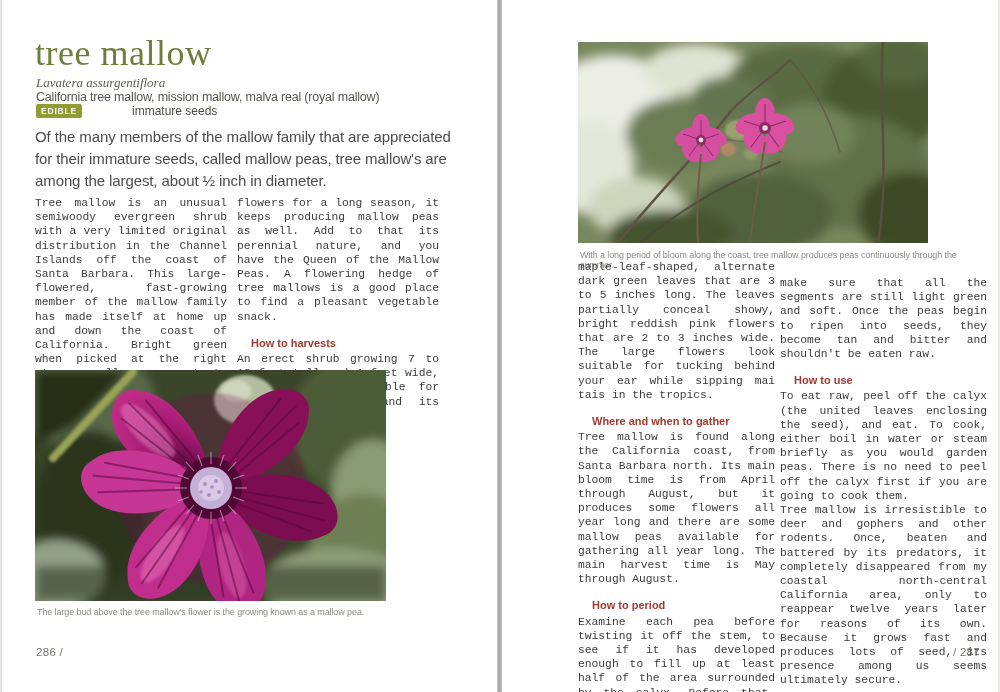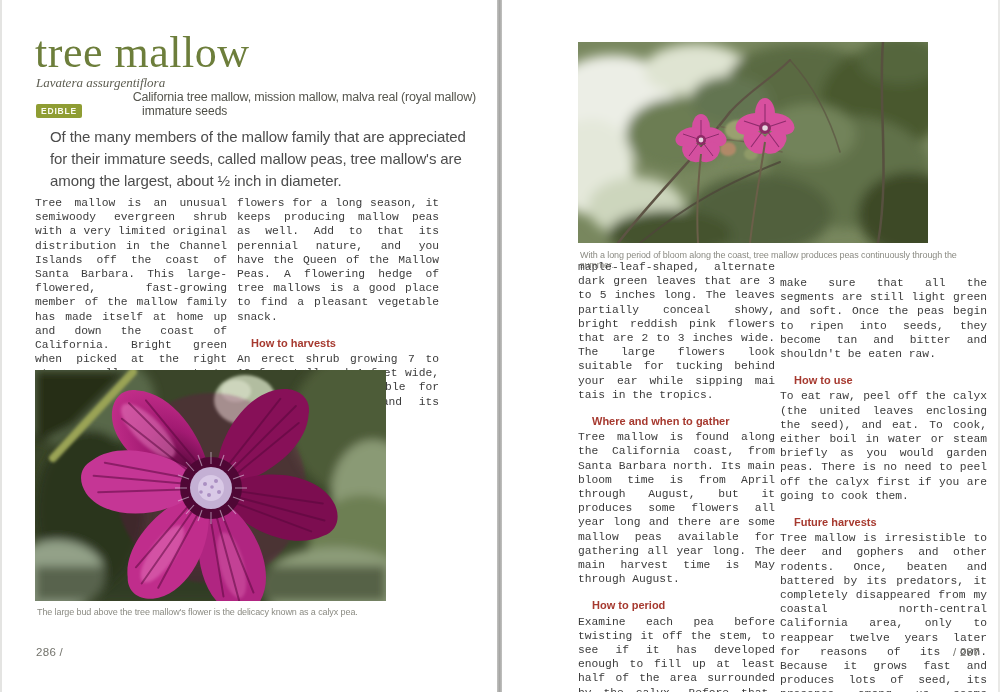--- a/index.html
+++ b/index.html
@@ -5,24 +5,24 @@
   html,body{margin:0;padding:0;background:#fff;}
   .spread{position:relative;width:1000px;height:692px;background:#ffffff;overflow:hidden;
           font-family:"Liberation Sans", sans-serif;color:#3f3f3f;}
   .edge-left{position:absolute;left:0;top:0;width:2px;height:100%;background:#e4e4e2;}
   .edge-right{position:absolute;right:0;top:0;width:2px;height:100%;background:#e9e9e7;}
   .spine{position:absolute;left:497px;top:0;width:5px;height:100%;
          background:linear-gradient(90deg,#c2c2c0,#a6a6a4,#c2c2c0);}
   .abs{position:absolute;}
 
   
-  .title{font-family:"Liberation Serif", serif;font-size:44px;line-height:38px;color:#6d7e3b;font-weight:500;letter-spacing:.5px;}
+  .title{font-family:"Liberation Serif", serif;font-size:36px;line-height:38px;color:#6d7e3b;font-weight:500;letter-spacing:.5px;}
   .latin{font-family:"Liberation Serif", serif;font-style:italic;font-size:13px;color:#5c5c50;}
   .common{font-size:12.5px;color:#56564e;letter-spacing:-.2px;}
-  .badge-row{display:flex;align-items:center;gap:16px;}
+  .badge-row{display:flex;align-items:center;gap:6px;}
   .badge{background:#8f9d33;color:#fbfbf2;font-size:8.5px;font-weight:bold;letter-spacing:.8px;
          padding:2px 5px 1.5px 5px;border-radius:2px;line-height:10px;}
   .badge-detail{font-size:12px;color:#4d4d45;padding-left:44px;}
 
   
   .intro{font-size:15px;line-height:22px;color:#4c4c4c;letter-spacing:-.1px;}
 
   
   .bodycol{font-family:"Liberation Serif", serif;font-size:11.3px;line-height:14.2px;
            color:#3c3c3c;text-align:justify;}
@@ -43,28 +43,28 @@
   <div class="edge-left abs"></div>
   <div class="edge-right abs"></div>
   <div class="spine abs"></div>
 
   <div>
 
     <div class="abs title" style="left:35px;top:34px;width:420px;">tree mallow</div>
 
     <div class="abs latin" style="left:36px;top:75px;width:420px;">Lavatera assurgentiflora</div>
 
-    <div class="abs common" style="left:36px;top:90px;width:440px;text-align:right;">California tree mallow, mission mallow, malva real (royal mallow)</div>
+    <div class="abs common" style="left:36px;top:90px;width:440px;">California tree mallow, mission mallow, malva real (royal mallow)</div>
 
     <div class="abs badge-row" style="left:36px;top:104px;">
       <span class="badge">EDIBLE</span>
       <span class="badge-detail">immature seeds</span>
     </div>
 
-    <div class="abs intro" style="left:50px;top:126px;width:432px;">Of the many members of the mallow family that are appreciated for their immature seeds, called mallow peas, tree mallow's are among the largest, about ½ inch in diameter.</div>
+    <div class="abs intro" style="left:35px;top:126px;width:432px;">Of the many members of the mallow family that are appreciated for their immature seeds, called mallow peas, tree mallow's are among the largest, about ½ inch in diameter.</div>
 
     <div class="abs bodycol" style="left:35px;top:196px;width:192px;">
       <p>Tree mallow is an unusual semiwoody evergreen shrub with a very limited original distribution in the Channel Islands off the coast of Santa Barbara. This large-flowered, fast-growing member of the mallow family has made itself at home up and down the coast of California. Bright green when picked at the right stage, mallow peas taste very much like English peas. The calyx can be removed or eaten. Since tree mallow produces its showy dark pink</p>
     </div>
 
     <div class="abs bodycol" style="left:237px;top:196px;width:202px;">
       <p>flowers for a long season, it keeps producing mallow peas as well. Add to that its perennial nature, and you have the Queen of the Mallow Peas. A flowering hedge of tree mallows is a good place to find a pleasant vegetable snack.</p>
       <div class="sec-head">How to harvests</div>
       <p>An erect shrub growing 7 to 12 feet tall and 4 feet wide, tree mallow is notable for its quick growth and its large, flexible,</p>
     </div>
@@ -189,21 +189,21 @@
               <circle cx="5" cy="-7" r="2"></circle>
               <circle cx="8" cy="4" r="2"></circle>
             <circle cx="-2" cy="7" r="2"></circle>
               <circle cx="-10" cy="4" r="1.8"></circle>
               <circle cx="1" cy="-1" r="1.8"></circle>
           </g>
         </g>
       </svg>
     </div>
 
-    <div class="abs caption" style="left:37px;top:607px;width:330px;">The large bud above the tree mallow's flower is the delicacy known as a calyx pea.</div>
+    <div class="abs caption" style="left:37px;top:607px;width:330px;">The large bud above the tree mallow's flower is the growing known as a mallow pea.</div>
 
     <div class="abs pagenum" style="left:36px;top:646px;width:80px;">286 /</div>
   </div>
 
   <div>
 
     <div class="abs" style="left:578px;top:42px;width:350px;height:201px;">
       <svg class="photo" width="350" height="201" viewBox="0 0 350 201" xmlns="http://www.w3.org/2000/svg">
         <defs>
           <filter id="blurBg2" x="-40%" y="-40%" width="180%" height="180%">
@@ -294,19 +294,18 @@
       <div class="sec-head">Where and when to gather</div>
       <p>Tree mallow is found along the California coast, from Santa Barbara north. Its main bloom time is from April through August, but it produces some flowers all year long and there are some mallow peas available for gathering all year long. The main harvest time is May through August.</p>
       <div class="sec-head">How to period</div>
       <p>Examine each pea before twisting it off the stem, to see if it has developed enough to fill up at least half of the area surrounded by the calyx. Before that, harvesting is not worthwhile. Also, examine the pea to</p>
     </div>
 
     <div class="abs bodycol" style="left:780px;top:276px;width:207px;">
       <p>make sure that all the segments are still light green and soft. Once the peas begin to ripen into seeds, they become tan and bitter and shouldn't be eaten raw.</p>
       <div class="sec-head">How to use</div>
       <p>To eat raw, peel off the calyx (the united leaves enclosing the seed), and eat. To cook, either boil in water or steam briefly as you would garden peas. There is no need to peel off the calyx first if you are going to cook them.</p>
-      <div class="sec-head">Future harvests</div>
       <p>Tree mallow is irresistible to deer and gophers and other rodents. Once, beaten and battered by its predators, it completely disappeared from my coastal north-central California area, only to reappear twelve years later for reasons of its own. Because it grows fast and produces lots of seed, its presence among us seems ultimately secure.</p>
     </div>
 
     <div class="abs pagenum right" style="left:880px;top:646px;width:100px;">/ 287</div>
   </div>
 </div>
 
 </body></html>

